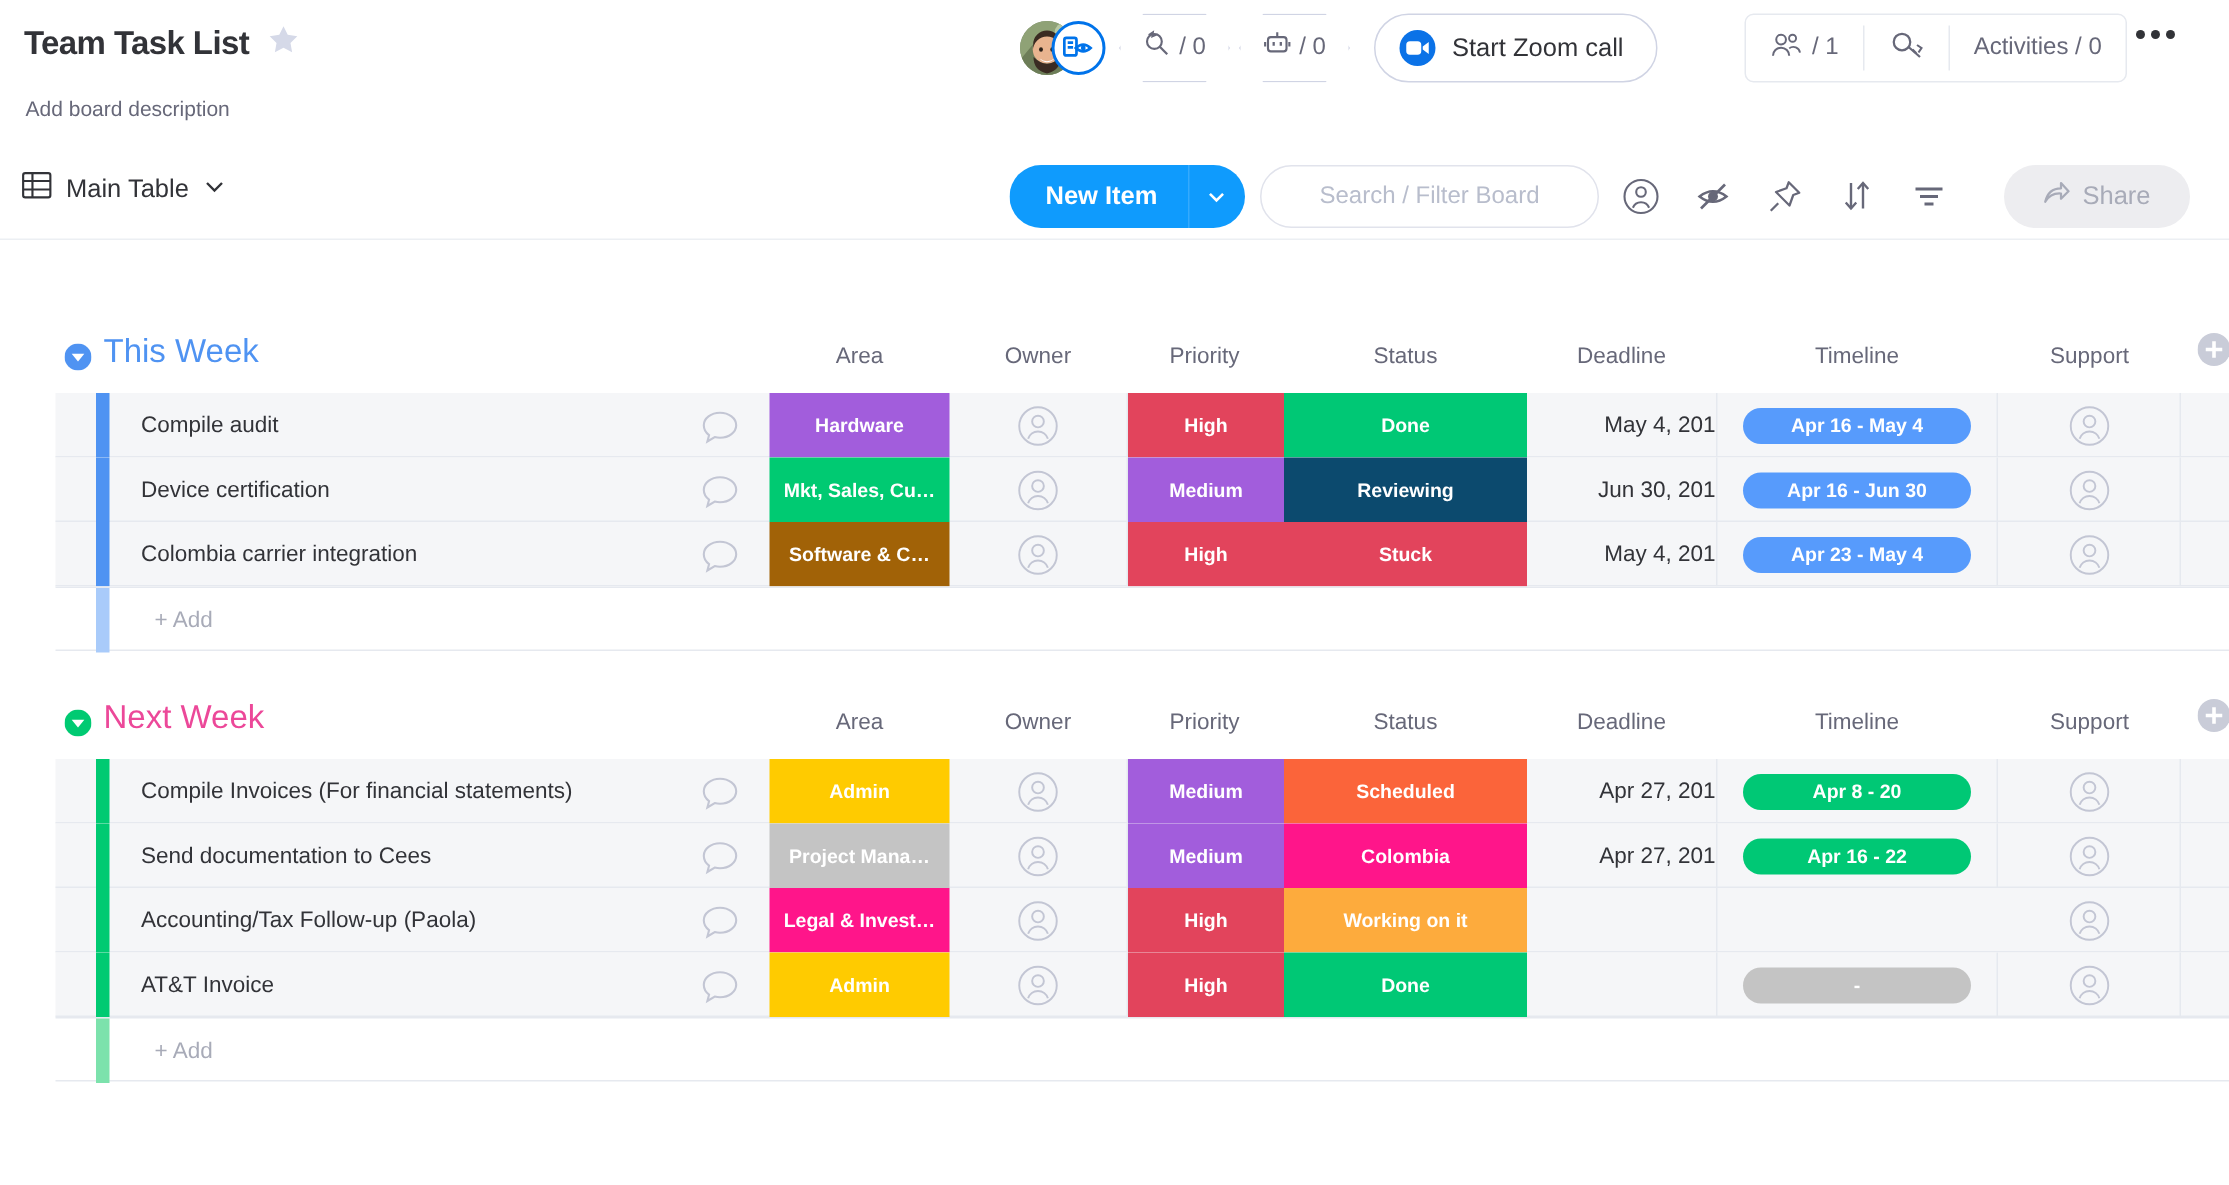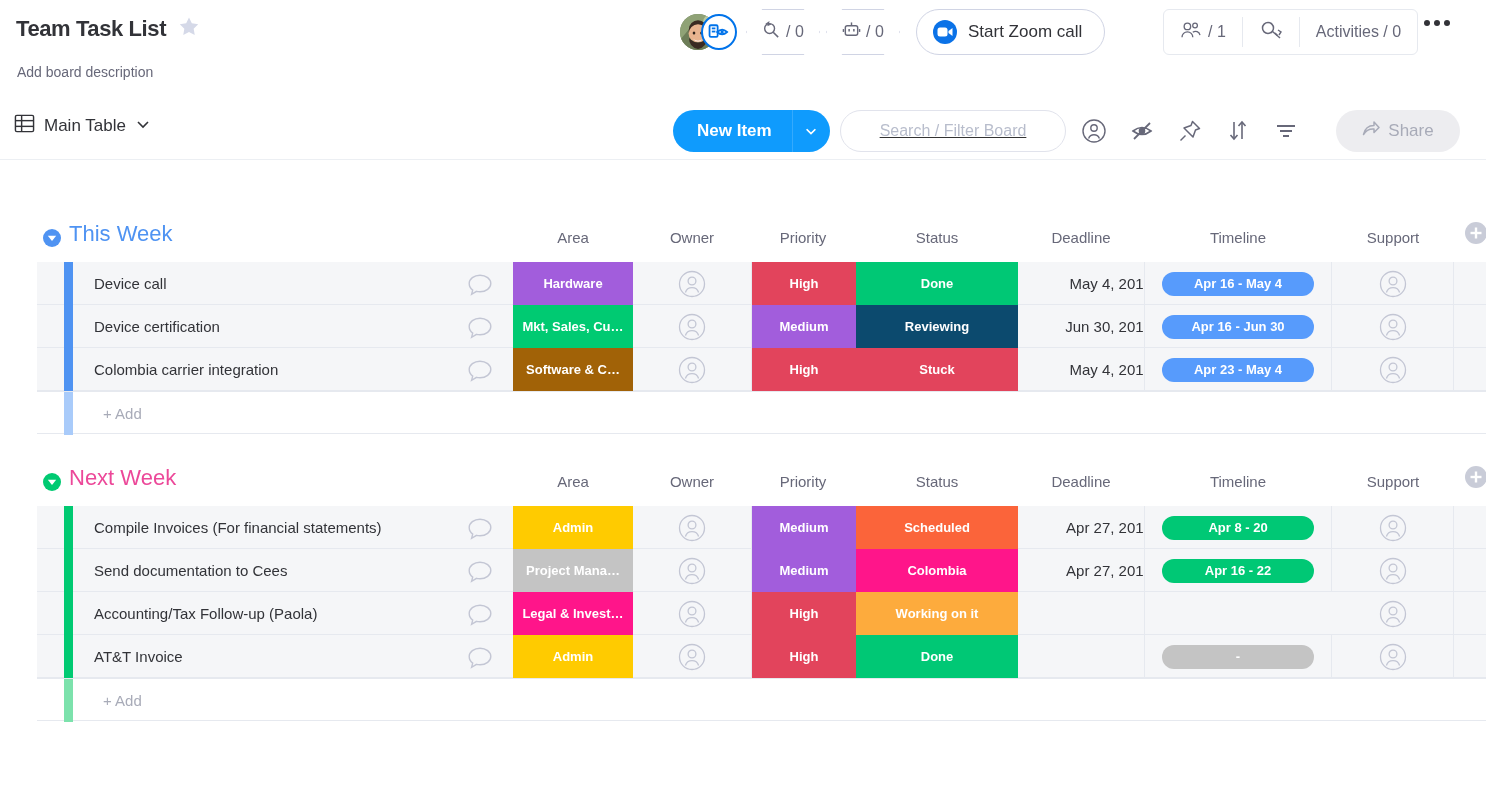--- a/index.html
+++ b/index.html
@@ -125,21 +125,21 @@
   .new-item-caret {
     background: #0f9bfd; width: 38px;
     display: flex; align-items: center; justify-content: center;
     border-left: 1px solid #35aafd;
   }
   .search-box {
     position: absolute; left: 840px; top: 5px;
     width: 226px; height: 42px;
     border: 1px solid #e1e3ec; border-radius: 21px;
     background: #fff;
-    display: flex; align-items: center; justify-content: flex-start; text-decoration: underline;
+    display: flex; align-items: center; justify-content: flex-start;
   }
   .search-box input {
     border: none; outline: none; background: transparent;
     font-size: 16px; color: #676879;
     text-align: center; width: 100%;
     font-family: "Liberation Sans", sans-serif;
   }
   .search-box input::placeholder { color: #b8bdcc; }
   .icon-btns {
     position: absolute; left: 1080px; top: 5px;
@@ -478,21 +478,21 @@
           <span class="col-head" style="left:1296px;width:120px">Support</span>
           <span class="add-col"><svg width="22" height="22" viewBox="0 0 22 22">
               <circle cx="11" cy="11" r="11" fill="#c9ccd8"></circle>
               <line x1="11" y1="5.5" x2="11" y2="16.5" stroke="#ffffff" stroke-width="2.4"></line>
               <line x1="5.5" y1="11" x2="16.5" y2="11" stroke="#ffffff" stroke-width="2.4"></line>
             </svg></span>
         </div>
       </div>
       <div class="row">
         <div class="row-color" style="background:#4f93f2"></div>
-        <div class="row-title">Device call</div>
+        <div class="row-title">Compile audit</div>
         <span class="row-chat"><svg width="26" height="24" viewBox="0 0 26 24">
             <path d="M13 2.2c6 0 10.8 3.7 10.8 8.3S19 18.8 13 18.8c-1.2 0-2.4-.15-3.5-.44L4.6 21.3l1.1-4.2C3.6 15.5 2.2 13.1 2.2 10.5 2.2 5.9 7 2.2 13 2.2z" fill="none" stroke="#c3c6d4" stroke-width="1.4"></path>
           </svg></span>
         <div class="cell" style="left:476px;width:120px;background:#a25ddc">Hardware</div>
         <div class="cell-person" style="left:596px;width:119px">
           <svg class="personicon" width="28" height="28" viewBox="0 0 28 28">
             <circle cx="14" cy="14" r="12.5" fill="none" stroke="#c3c6d4" stroke-width="1.3"></circle>
             <circle cx="14" cy="11" r="3.9" fill="none" stroke="#c3c6d4" stroke-width="1.3"></circle>
             <path d="M7.4 22.5a6.9 6.9 0 0 1 13.2 0" fill="none" stroke="#c3c6d4" stroke-width="1.3"></path>
           </svg>

